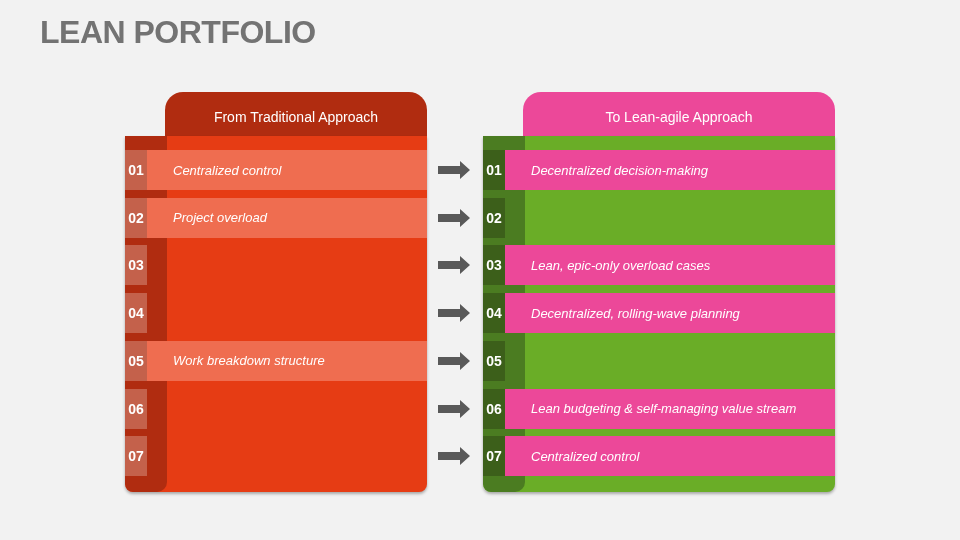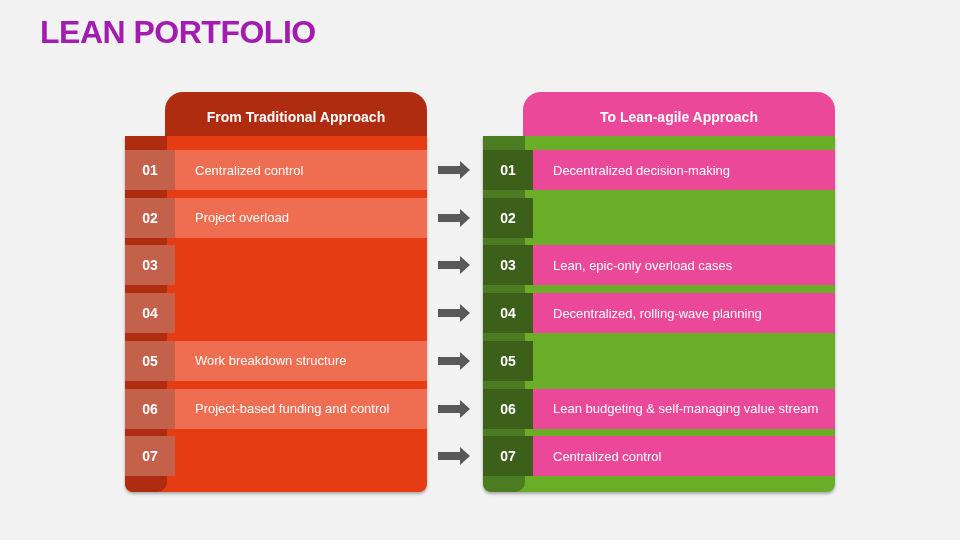--- a/index.html
+++ b/index.html
@@ -4,58 +4,58 @@
 <style>
   * { box-sizing: border-box; margin: 0; padding: 0; }
   html, body { width: 960px; height: 540px; overflow: hidden; }
   body {
     background: #f2f2f2;
     font-family: "Liberation Sans", "DejaVu Sans", sans-serif;
     position: relative;
   }
   .title {
     position: absolute; left: 40px; top: 14px;
-    font-size: 32px; font-weight: bold; color: #a21caf;
+    font-size: 32px; font-weight: bold; color: #737373;
     letter-spacing: -0.5px;
   }
   .panel { position: absolute; top: 92px; }
   .panel.left { left: 125px; width: 302px; }
   .panel.right { left: 483px; width: 352px; }
 
   .tab {
     position: absolute; top: 0; left: 40px; right: 0; height: 48px;
     border-radius: 18px 18px 0 0;
-    color: #fff; font-weight: bold; font-size: 14px;
+    color: #fff; font-weight: normal; font-size: 14px;
     display: flex; align-items: center; justify-content: center;
     padding-top: 2px;
   }
   .body {
     position: absolute; top: 44px; left: 0; right: 0; height: 356px;
     border-radius: 0 0 8px 8px;
     box-shadow: 0 2px 3px rgba(0,0,0,0.3);
     overflow: hidden;
   }
   .numcol {
     position: absolute; left: 0; top: 0; bottom: 0; width: 42px;
     border-radius: 0 0 10px 8px;
   }
   .row {
     position: absolute; left: 0; right: 0; height: 40px;
     display: flex; align-items: center;
   }
   .row .num {
-    width: 50px; height: 100%;
+    width: 22px; height: 100%;
     display: flex; align-items: center; justify-content: center;
     color: #fff; font-weight: bold; font-size: 14px;
   }
   .row .txt {
     flex: 1; height: 100%;
     display: flex; align-items: center;
-    padding-left: 20px;
-    color: #fff; font-size: 13px;
+    padding-left: 26px;
+    color: #fff; font-size: 13px; font-style: italic;
   }
 
   
   .left .tab { background: #b02c10; }
   .left .body { background: #e63c14; }
   .left .numcol { background: #b02c10; }
   .left .row .num { background: #c4614b; }
   .left .row .txt { background: #ef6d50; }
 
   
@@ -91,21 +91,20 @@
     </div>
     <div class="row" style="top:157.1px">
       <div class="num">04</div>
     </div>
     <div class="row" style="top:204.8px">
       <div class="num">05</div>
       <div class="txt">Work breakdown structure</div>
     </div>
     <div class="row" style="top:252.5px">
       <div class="num">06</div>
-      <div class="txt">Project-based funding and control</div>
     </div>
     <div class="row" style="top:300.2px">
       <div class="num">07</div>
     </div>
   </div>
 </div>
 
 <svg class="arrow" style="top:161px" viewBox="0 0 32 18">
     <polygon points="0,5 22,5 22,0 32,9 22,18 22,13 0,13" fill="#595959"></polygon>
   </svg>

